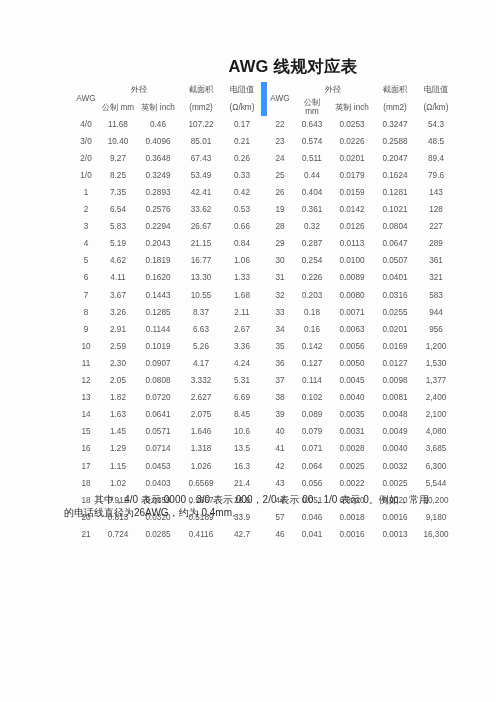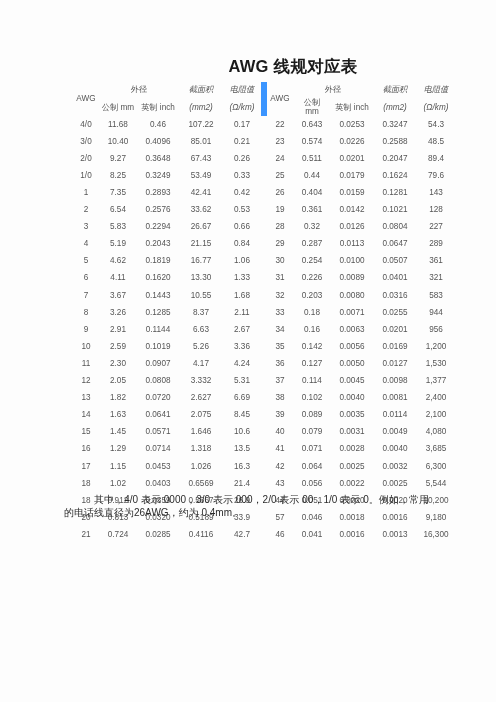--- a/index.html
+++ b/index.html
@@ -65,21 +65,21 @@
   }
   .hdr-top td { height: 21px; vertical-align: bottom; padding-bottom: 2px;}
   .hdr-bot td { height: 23px; vertical-align: top; padding-top: 1px;}
   .cell-awg-head {
     color: #ffffff;
     font-size: 8.6px;
     vertical-align: middle !important;
   }
   .metric { color: #d6ff21; font-size: 8.2px; }
   .imperial { color: #ff8a1f; font-size: 8.2px; }
-  .unit { color: #ffffff; font-size: 8.2px; font-style: italic; }
+  .unit { color: #ffffff; font-size: 8.2px; }
   .outer-d { color: #ffffff; font-size: 8.4px; }
   
   td.awg-col {
     background: #3b95ff;
     color: #ffffff;
     font-size: 8.2px;
   }
   td.num { color: #5f5f5f; }
   td.gap {
     background: #fdfdfd;
@@ -373,21 +373,21 @@
           <tr>
             <td class="awg-col">14</td>
             <td class="num">1.63</td>
             <td class="num">0.0641</td>
             <td class="num">2.075</td>
             <td class="num">8.45</td>
             <td class="gap"></td>
             <td class="awg-col">39</td>
             <td class="num">0.089</td>
             <td class="num">0.0035</td>
-            <td class="num">0.0114</td>
+            <td class="num">0.0048</td>
             <td class="num">2,100</td>
           </tr>
           <tr>
             <td class="awg-col">15</td>
             <td class="num">1.45</td>
             <td class="num">0.0571</td>
             <td class="num">1.646</td>
             <td class="num">10.6</td>
             <td class="gap"></td>
             <td class="awg-col">40</td>

